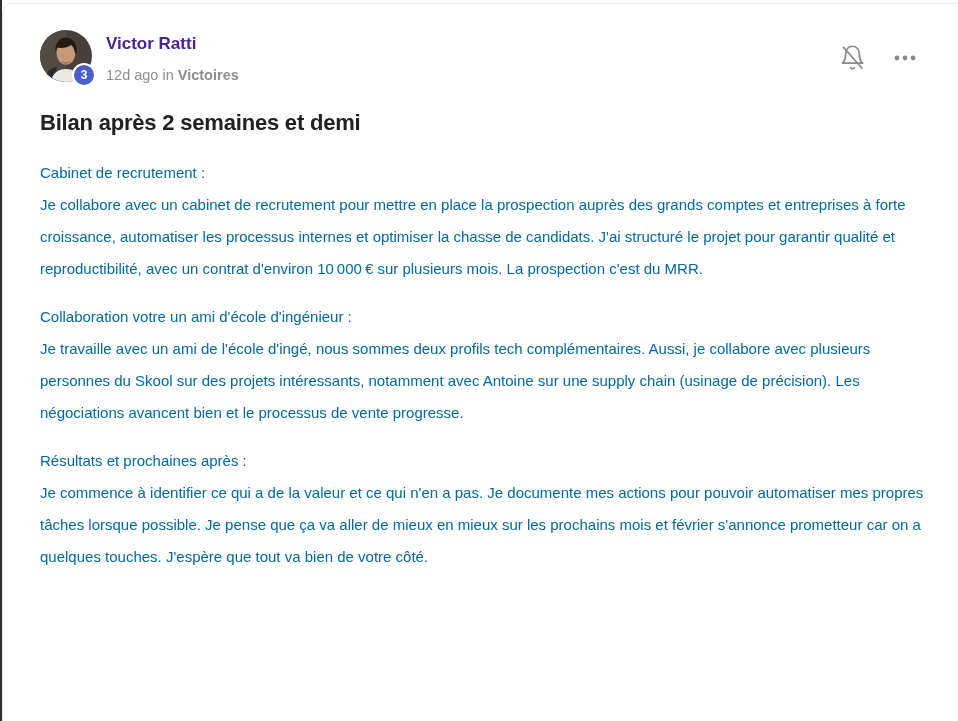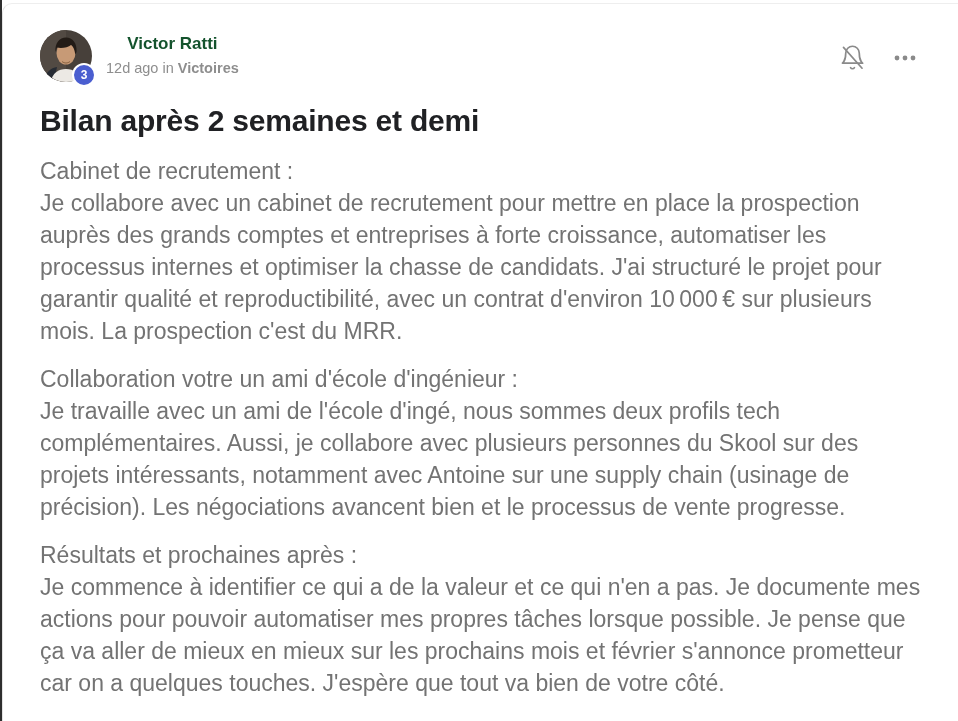--- a/index.html
+++ b/index.html
@@ -54,27 +54,26 @@
     align-items: center;
     justify-content: center;
   }
   .author-block {
     margin-left: 14px;
     padding-top: 3px;
   }
   .author-name {
     font-size: 17px;
     font-weight: 700;
-    color: #14532d;
+    color: #4c1d95;
     line-height: 21px;
     cursor: pointer;
-    text-align: center;
   }
   .post-meta {
-    margin-top: 5px;
+    margin-top: 12px;
     font-size: 14.5px;
     color: #8e8e8e;
     line-height: 18px;
   }
   .post-meta .category {
     font-weight: 700;
     cursor: pointer;
   }
   .header-actions {
     margin-left: auto;
@@ -89,31 +88,31 @@
     border: none;
     padding: 0;
     cursor: pointer;
     color: #8a8a8a;
     display: flex;
     align-items: center;
   }
   
   .post-title {
     margin: 23px 0 19px 0;
-    font-size: 30px;
+    font-size: 22px;
     font-weight: 700;
     color: #202124;
     letter-spacing: -0.2px;
     line-height: 31px;
   }
   .post-body {
     width: 888px;
-    font-size: 23px;
+    font-size: 15px;
     line-height: 32px;
-    color: #737373;
+    color: #0369a1;
   }
   .post-body p {
     margin: 0 0 16px 0;
   }
 </style>
 </head>
 <body>
 
 <div class="edge-strip"></div>
 

